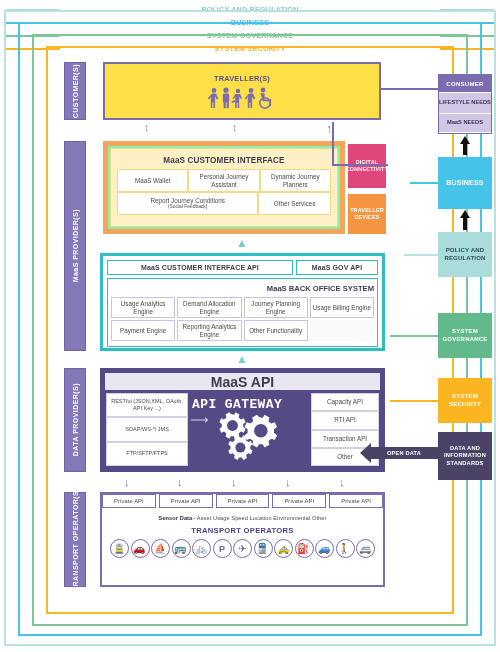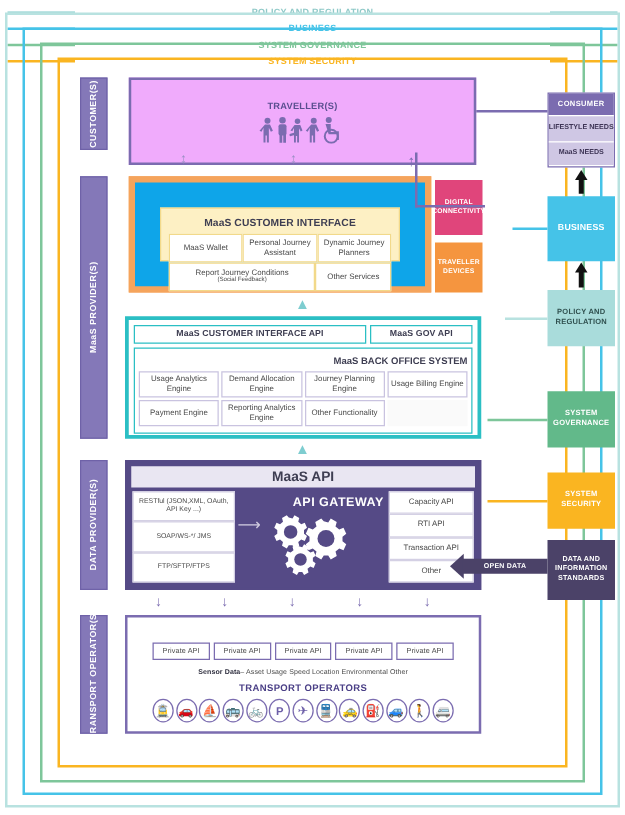--- a/index.html
+++ b/index.html
@@ -43,42 +43,42 @@
   .cell {
     background: #ffffff; border: 1px solid #c9c3e0;
     display: flex; align-items: center; justify-content: center;
     text-align: center; color: #4a4a4a; font-size: 6.3px; line-height: 1.25;
     padding: 1px;
   }
   .cell.small { font-size: 5.5px; }
 
   
   #customers-panel {
-    left: 103px; top: 62px; width: 278px; height: 70px;
-    background: #f0abfc; border: 2.5px solid #7b6cb0; display: flex;
+    left: 103px; top: 62px; width: 278px; height: 58px;
+    background: #fde047; border: 2.5px solid #7b6cb0; display: flex;
   }
   .cust-cell {
     flex: 1; display: flex; flex-direction: column;
     align-items: center; justify-content: center; gap: 4px;
     border-right: 1.5px solid #7b6cb0;
   }
   .cust-cell:last-child { border-right: none; }
   .cust-title {
     font-size: 7.4px; font-weight: bold; color: #5a4f90; letter-spacing: .2px;
   }
 
   
   #mci-outer {
     left: 103px; top: 141px; width: 242px; height: 93px;
     background: #f5a45c; border: 1.5px solid #f5a45c;
     padding: 4px;
   }
   #mci-mid {
     width: 100%; height: 100%;
-    background: #0ea5e9; padding: 20px;
+    background: #86efac; padding: 2px;
   }
   #mci-inner {
     width: 100%; height: 100%;
     background: #fdf0c4; border: 1px solid #f2d98a;
     padding: 4px 6px 6px 6px;
   }
   #mci-title {
     font-size: 8.2px; font-weight: bold; color: #3e3e52;
     text-align: center; padding: 3px 0 4px 0; letter-spacing: .1px;
   }
@@ -119,40 +119,40 @@
   }
   .bo-grid { display: flex; gap: 2px; margin-bottom: 2px; }
 
   
   #maasapi {
     left: 100px; top: 368px; width: 285px; height: 104px;
     background: #554a86; border: 2px solid #554a86;
   }
   #maasapi-title {
     height: 17px; background: #e9e6f2; color: #3e3e52;
-    font-size: 11px; font-weight: bold;
+    font-size: 14px; font-weight: bold;
     display: flex; align-items: center; justify-content: center;
     margin: 3px 3px 3px 3px;
   }
   #maasapi-body { display: flex; padding: 0 4px 4px 4px; height: 77px; gap: 4px; }
   #protocols { width: 82px; display: flex; flex-direction: column; }
   #protocols .cell { flex: 1; border-color: #d4d0e4; }
   #gateway { flex: 1; display: flex; align-items: center; justify-content: center; position: relative; }
   #gw-title {
-    position: absolute; top: 4px; left: 0; right: 0; text-align: right;
-    color: #ffffff; font-size: 10px; font-weight: bold; letter-spacing: .4px;
+    position: absolute; top: 4px; left: 0; right: 0; text-align: left;
+    color: #ffffff; font-size: 13px; font-weight: bold; letter-spacing: .4px; font-family: Liberation Mono, monospace;
   }
   #apilist { width: 68px; display: flex; flex-direction: column; }
   #apilist .cell { flex: 1; border-color: #d4d0e4; }
   #arrow-gw { position: absolute; left: 88px; top: 42px; color: #cfcadf; font-size: 13px; }
 
   
   #transport {
     left: 100px; top: 492px; width: 285px; height: 95px;
-    background: #ffffff; border: 2.5px solid #7b6cb0; padding: 20px;
+    background: #ffffff; border: 2.5px solid #7b6cb0; padding: 0;
   }
   #priv-row { display: flex; gap: 3px; }
   .priv {
     flex: 1; border: 1px solid #7b6cb0; background: #fff;
     font-size: 5.8px; color: #4a4a4a; text-align: center;
     padding: 3px 0; letter-spacing: .1px;
   }
   #sensor-line {
     text-align: center; font-size: 5.6px; color: #4a4a4a;
     padding: 7px 0 5px 0; letter-spacing: .1px;

